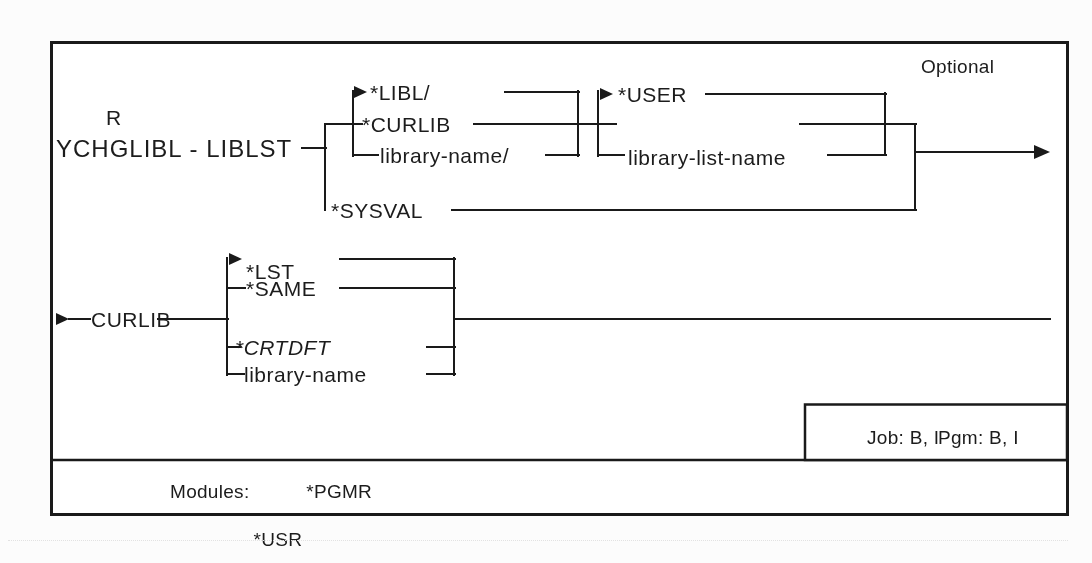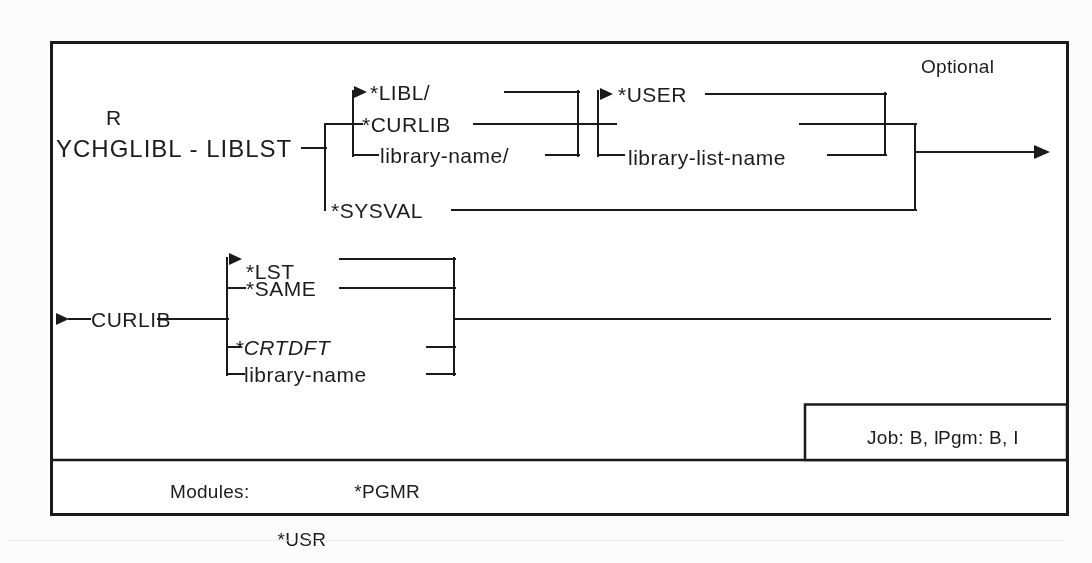--- a/index.html
+++ b/index.html
@@ -29,21 +29,21 @@
     position: absolute;
     left: 0; top: 0;
     width: 1092px;
     height: 563px;
   }
   .modules-row {
     position: absolute;
     left: 170px;
     top: 482px;
     display: flex;
-    gap: 28px;
+    gap: 4px;
   }
   .job-text {
     position: absolute;
     top: 428px;
     font-size: 19px;
     letter-spacing: 0.3px;
   }
   .bottom-artifact {
     position: absolute;
     left: 8px;

